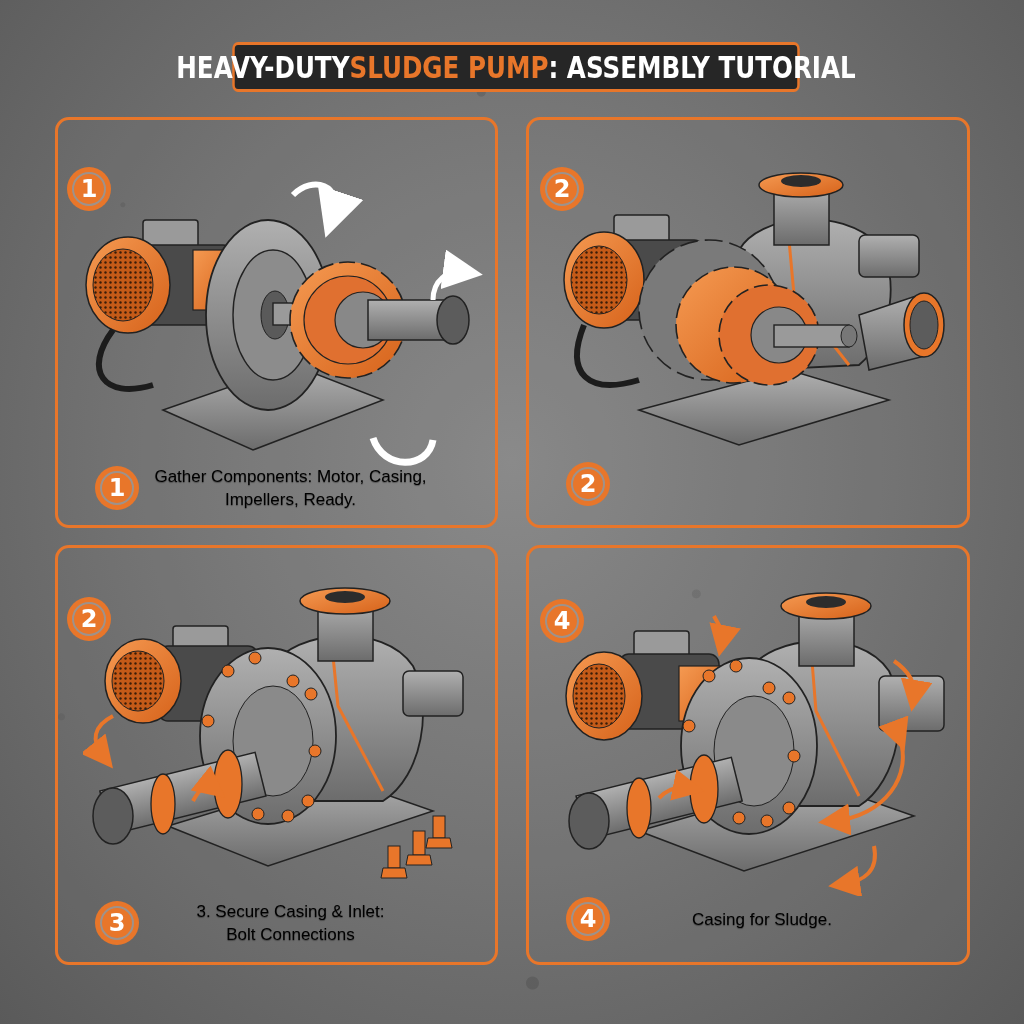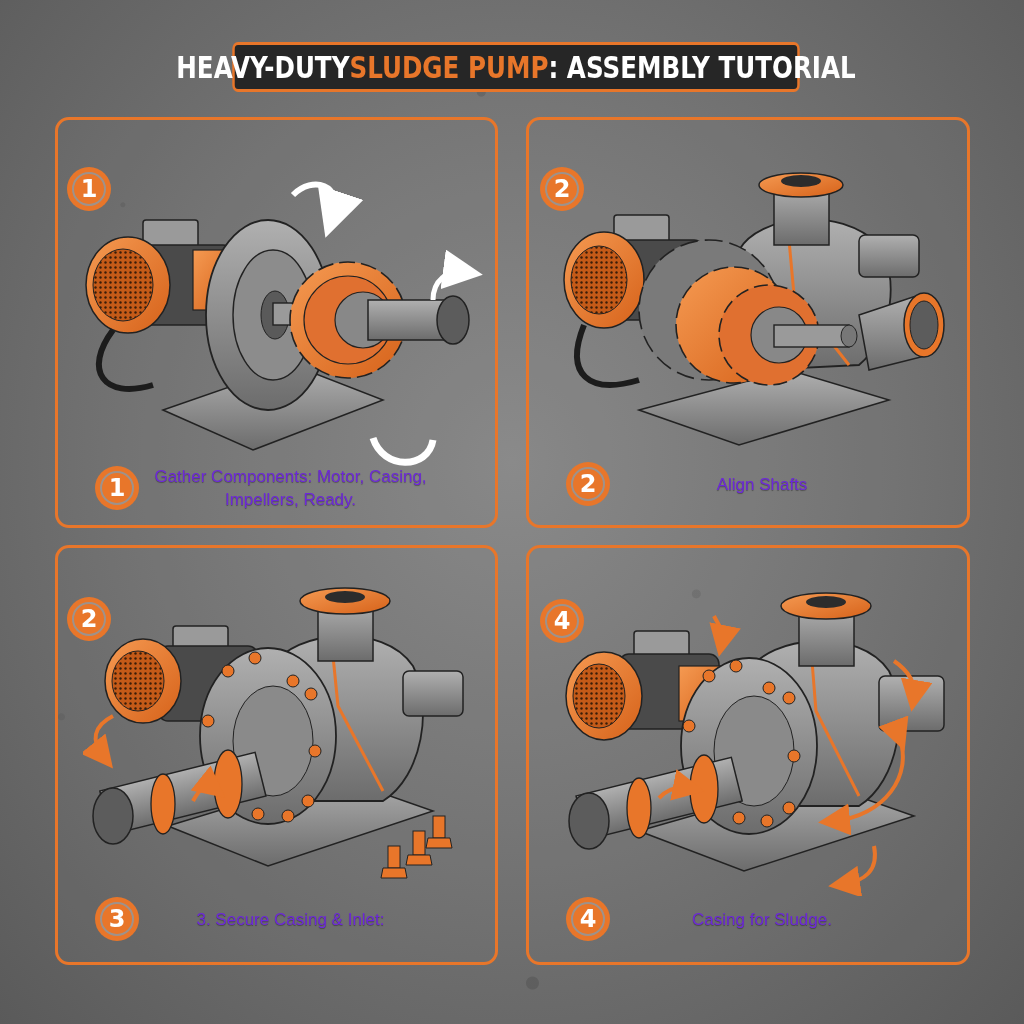--- a/index.html
+++ b/index.html
@@ -47,21 +47,21 @@
     .badge::after {
       content: ""; position: absolute; inset: 2px; border-radius: 50%;
       border: 2px solid rgba(150,150,150,0.9);
     }
     .caption {
       position: absolute; left: 40px; right: 20px;
       display: flex; align-items: center;
     }
     .caption .badge { position: relative; flex: 0 0 auto; }
     .caption-text {
-      flex: 1; text-align: center; color: #6d28d9; font-size: 17px;
+      flex: 1; text-align: center; color: #000000; font-size: 17px;
       line-height: 23px; padding-right: 30px;
       text-shadow: 0 1px 1px rgba(0,0,0,0.35);
     }
     .illus { position: absolute; }
   </style>
 </head>
 <body>
 
 <div class="grain"></div>
 
@@ -163,21 +163,20 @@
       <circle cx="175" cy="170" r="58" fill="url(#orange)" stroke="#222" stroke-width="1.6" stroke-dasharray="15 6"></circle>
       <circle cx="210" cy="180" r="50" fill="#e07030" stroke="#222" stroke-width="1.6" stroke-dasharray="14 6"></circle>
       <circle cx="220" cy="180" r="28" fill="#888" stroke="#222" stroke-width="1.2"></circle>
     </g>
     <rect x="215" y="170" width="75" height="22" fill="#9a9a9a" stroke="#222" stroke-width="1.4"></rect>
     <ellipse cx="290" cy="181" rx="8" ry="11" fill="#777" stroke="#222"></ellipse>
   </svg>
   <div class="caption" style="top:345px;">
     <div class="badge">2</div>
     <div class="caption-text">
-      <div>Align Shafts</div>
     </div>
   </div>
 </div>
 
 <div class="panel p3">
   <div class="badge" style="left:12px;top:52px;">2</div>
   <svg class="illus" style="left:25px;top:28px;" width="410" height="310" viewBox="0 0 410 310">
     <polygon points="85,250 250,200 350,235 185,290" fill="url(#metal)" stroke="#222" stroke-width="1.5"></polygon>
 
     <path d="M190,90 C210,55 300,45 330,90 C350,130 340,200 300,225 L210,225 Z" fill="url(#metal)" stroke="#222" stroke-width="1.8"></path>
@@ -219,20 +218,21 @@
       <rect x="330" y="255" width="12" height="24"></rect>
         <polygon points="325,279 347,279 349,289 323,289"></polygon>
       <rect x="350" y="240" width="12" height="22"></rect>
         <polygon points="345,262 367,262 369,272 343,272"></polygon>
     </g>
   </svg>
   <div class="caption" style="top:352px;">
     <div class="badge">3</div>
     <div class="caption-text">
       <div>3. Secure Casing &amp; Inlet:</div>
+      <div>Bolt Connections</div>
     </div>
   </div>
 </div>
 
 <div class="panel p4">
   <div class="badge" style="left:14px;top:54px;">4</div>
   <svg class="illus" style="left:25px;top:28px;" width="410" height="320" viewBox="0 0 410 320">
     <polygon points="85,255 260,205 360,240 190,295" fill="url(#metal)" stroke="#222" stroke-width="1.5"></polygon>
     <path d="M195,95 C215,60 305,50 335,95 C355,135 345,205 305,230 L215,230 Z" fill="url(#metal)" stroke="#222" stroke-width="1.8"></path>
     <path d="M258,85 L262,135 L305,220" fill="none" stroke="#e8762a" stroke-width="3"></path>

